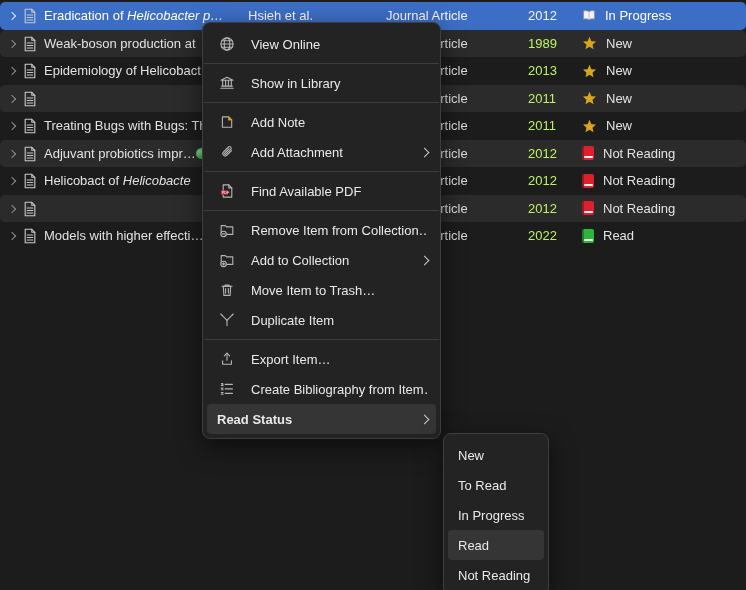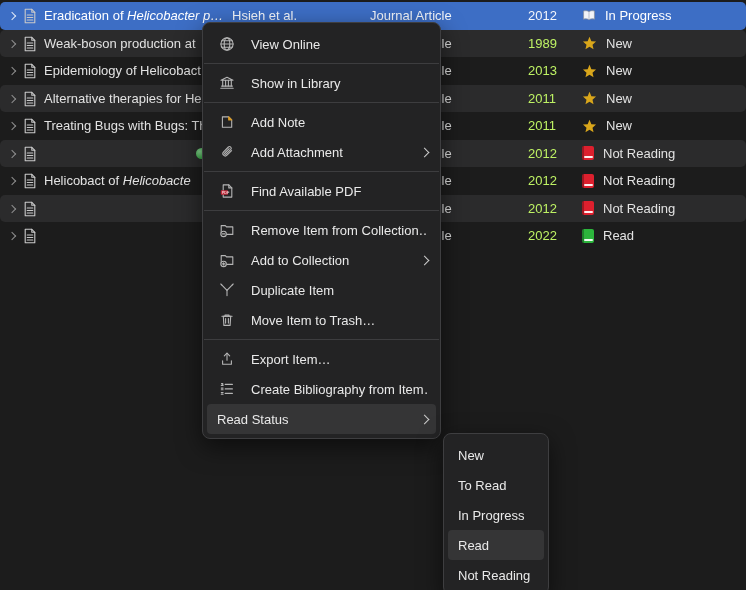--- a/index.html
+++ b/index.html
@@ -21,23 +21,23 @@
   }
   .row.stripe{background:var(--stripe,#2b2b2c);}
   .row.sel{background:var(--sel,#3d6ec5);color:#ffffff;}
   .row .cell{position:absolute;top:0;height:27.5px;line-height:27.5px;white-space:nowrap;overflow:hidden;}
   .twisty{position:absolute;left:9px;top:11px;width:5px;height:5px;
     border-top:1.6px solid #8f8f8f;border-right:1.6px solid #8f8f8f;transform:rotate(45deg);}
   .row.sel .twisty{border-color:#dfe8f7;}
   .docicon{position:absolute;left:23px;top:6px;}
   .c-title{left:44px;width:186px;}
   .c-title .it{font-style:italic;}
-  .c-creator{left:232px;width:130px;color:#dcdcdc;}
+  .c-creator{left:248px;width:130px;color:#dcdcdc;}
   .row.sel .c-creator{color:#f3f6fb;}
-  .c-type{left:370px;width:150px;color:#dcdcdc;}
+  .c-type{left:386px;width:150px;color:#dcdcdc;}
   .row.sel .c-type{color:#f3f6fb;}
   .c-year{left:528px;width:40px;color:#bef264;}
   .row.sel .c-year{color:#f3f6fb;}
   .c-status{left:582px;width:160px;display:flex;align-items:center;gap:9px;}
   .bookicon{width:12px;height:14px;border-radius:2px;position:relative;flex:0 0 auto;}
   .bookicon::before{content:"";position:absolute;left:0;top:0;bottom:0;width:2.4px;
     background:rgba(0,0,0,.28);border-radius:2px 0 0 2px;}
   .bookicon::after{content:"";position:absolute;left:1.5px;right:1.5px;bottom:2px;height:2.2px;
     background:#ffffff;opacity:.93;border-radius:1px;}
   .book-red{background:var(--red,#dd202e);}
@@ -56,21 +56,21 @@
     z-index:10;
     color:#e9e9e9;font-size:13px;
   }
   #context-menu{left:202px;top:22px;width:239px;}
   #read-status-submenu{left:443px;top:433px;width:106px;}
   .mi{display:flex;align-items:center;height:30px;padding:0 12px 0 14px;box-sizing:border-box;cursor:default;}
   .mi .mi-icon{width:20px;margin-right:14px;display:flex;align-items:center;justify-content:center;flex:0 0 auto;}
   .mi .mi-label{white-space:nowrap;overflow:hidden;}
   .mi .mi-arrow{margin-left:auto;width:6px;height:6px;
     border-top:1.6px solid #cdcdcd;border-right:1.6px solid #cdcdcd;transform:rotate(45deg);flex:0 0 auto;}
-  .mi.hl{background:var(--hover,#353536);border-radius:4px;margin:0 4px;padding:0 8px 0 10px;}
+  .mi.hl{background:var(--hover,#353536);border-radius:4px;margin:0 4px;padding:0 8px 0 10px;font-weight:bold;}
   .menu .sep{height:1px;background:var(--sep,#3d3d3f);margin:4px 1px;}
   .smi{display:flex;align-items:center;height:30px;padding:0 10px 0 14px;box-sizing:border-box;white-space:nowrap;}
   .smi.hl{background:var(--hover,#353536);border-radius:4px;margin:0 4px;padding-left:10px;}
 </style>
 </head>
 <body>
 
 <div id="screen" style="--bg: #1c1c1c; --stripe: #2b2b2c; --sel: #3d6ec5; --menu-bg: #232324; --menu-border: #3e3e40; --sep: #3d3d3f; --hover: #353536; --red: #dd202e; --green: #2cb53c; --dot: #3fae4c;">
   <div id="item-list">
       <div class="row sel">
@@ -132,21 +132,20 @@
           <span class="stlabel">New</span>
         </span>
       </div>
       <div class="row stripe">
         <span class="twisty"></span>
         <span class="docicon"><svg width="14" height="16" viewBox="0 0 14 16" fill="none" stroke="#c9c9c9" stroke-width="1.1" stroke-linecap="round" stroke-linejoin="round">
             <path d="M2.2 1.3h6.6l3 3v10.4H2.2z"></path>
             <path d="M8.8 1.3v3h3"></path>
             <path d="M4.2 7h5.6M4.2 9.5h5.6M4.2 12h5.6"></path>
           </svg></span>
-        <span class="cell c-title"><span>Alternative therapies for He</span></span>
         <span class="cell c-type">Journal Article</span>
         <span class="cell c-year">2011</span>
         <span class="cell c-status">
           <span style="display: flex;">
             <svg width="15" height="14" viewBox="0 0 14 13.5">
               <path d="M7 .8 8.8 5l4.5.4-3.4 3 1 4.4L7 10.4 3.1 12.8l1-4.4-3.4-3L5.2 5Z" fill="#d9a61b"></path>
             </svg>
           </span>
           <span class="stlabel">New</span>
         </span>
@@ -170,20 +169,21 @@
           <span class="stlabel">New</span>
         </span>
       </div>
       <div class="row stripe">
         <span class="twisty"></span>
         <span class="docicon"><svg width="14" height="16" viewBox="0 0 14 16" fill="none" stroke="#c9c9c9" stroke-width="1.1" stroke-linecap="round" stroke-linejoin="round">
             <path d="M2.2 1.3h6.6l3 3v10.4H2.2z"></path>
             <path d="M8.8 1.3v3h3"></path>
             <path d="M4.2 7h5.6M4.2 9.5h5.6M4.2 12h5.6"></path>
           </svg></span>
+        <span class="cell c-title"><span>Adjuvant probiotics impr…</span></span>
         <span class="cell c-type">Journal Article</span>
         <span class="cell c-year">2012</span>
         <span class="cell c-status">
           <span class="bookicon book-red"></span>
           <span class="stlabel">Not Reading</span>
         </span>
         <span class="green-dot"></span>
       </div>
       <div class="row">
         <span class="twisty"></span>
@@ -214,20 +214,21 @@
           <span class="stlabel">Not Reading</span>
         </span>
       </div>
       <div class="row">
         <span class="twisty"></span>
         <span class="docicon"><svg width="14" height="16" viewBox="0 0 14 16" fill="none" stroke="#c9c9c9" stroke-width="1.1" stroke-linecap="round" stroke-linejoin="round">
             <path d="M2.2 1.3h6.6l3 3v10.4H2.2z"></path>
             <path d="M8.8 1.3v3h3"></path>
             <path d="M4.2 7h5.6M4.2 9.5h5.6M4.2 12h5.6"></path>
           </svg></span>
+        <span class="cell c-title"><span>Models with higher effecti…</span></span>
         <span class="cell c-type">Journal Article</span>
         <span class="cell c-year">2022</span>
         <span class="cell c-status">
           <span class="bookicon book-green"></span>
           <span class="stlabel">Read</span>
         </span>
       </div>
     </div>
   <div id="context-menu" class="menu">
       <div class="mi">
@@ -302,37 +303,37 @@
             <circle cx="4.6" cy="11.9" r="2.7"></circle>
             <path d="M4.6 10.7v2.4M3.4 11.9h2.4"></path>
           </svg>
         </span>
         <span class="mi-label">Add to Collection</span>
         <span class="mi-arrow"></span>
       </div>
       <div class="mi">
         <span class="mi-icon">
           <svg width="16" height="16" viewBox="0 0 16 16" fill="none" stroke="#b5b5b5" stroke-width="1.1" stroke-linecap="round" stroke-linejoin="round">
-            <path d="M2.7 2.9 8 8.4l5.3-5.5"></path>
-            <path d="M8 8.4v5.2"></path>
-            <path d="M1.8 2 2.7 2.9M14.2 2l-.9.9"></path>
-          </svg>
-        </span>
-        <span class="mi-label">Duplicate Item</span>
-      </div>
-      <div class="mi">
-        <span class="mi-icon">
-          <svg width="16" height="16" viewBox="0 0 16 16" fill="none" stroke="#b5b5b5" stroke-width="1.1" stroke-linecap="round" stroke-linejoin="round">
             <path d="M2.9 4.3h10.2"></path>
             <path d="M6 4.3V3.1h4v1.2"></path>
             <path d="M4.3 4.3h7.4l-.6 9.1H4.9z"></path>
             <path d="M6.6 6.6v4.5M9.4 6.6v4.5"></path>
           </svg>
         </span>
         <span class="mi-label">Move Item to Trash…</span>
+      </div>
+      <div class="mi">
+        <span class="mi-icon">
+          <svg width="16" height="16" viewBox="0 0 16 16" fill="none" stroke="#b5b5b5" stroke-width="1.1" stroke-linecap="round" stroke-linejoin="round">
+            <path d="M2.7 2.9 8 8.4l5.3-5.5"></path>
+            <path d="M8 8.4v5.2"></path>
+            <path d="M1.8 2 2.7 2.9M14.2 2l-.9.9"></path>
+          </svg>
+        </span>
+        <span class="mi-label">Duplicate Item</span>
       </div>
       <div class="sep"></div>
       <div class="mi">
         <span class="mi-icon">
           <svg width="16" height="16" viewBox="0 0 16 16" fill="none" stroke="#b5b5b5" stroke-width="1.1" stroke-linecap="round" stroke-linejoin="round">
             <path d="M8 2.3v7"></path>
             <path d="M5.3 4.8 8 2.1l2.7 2.7"></path>
             <path d="M3.6 9.8v3.4h8.8V9.8"></path>
           </svg>
         </span>

